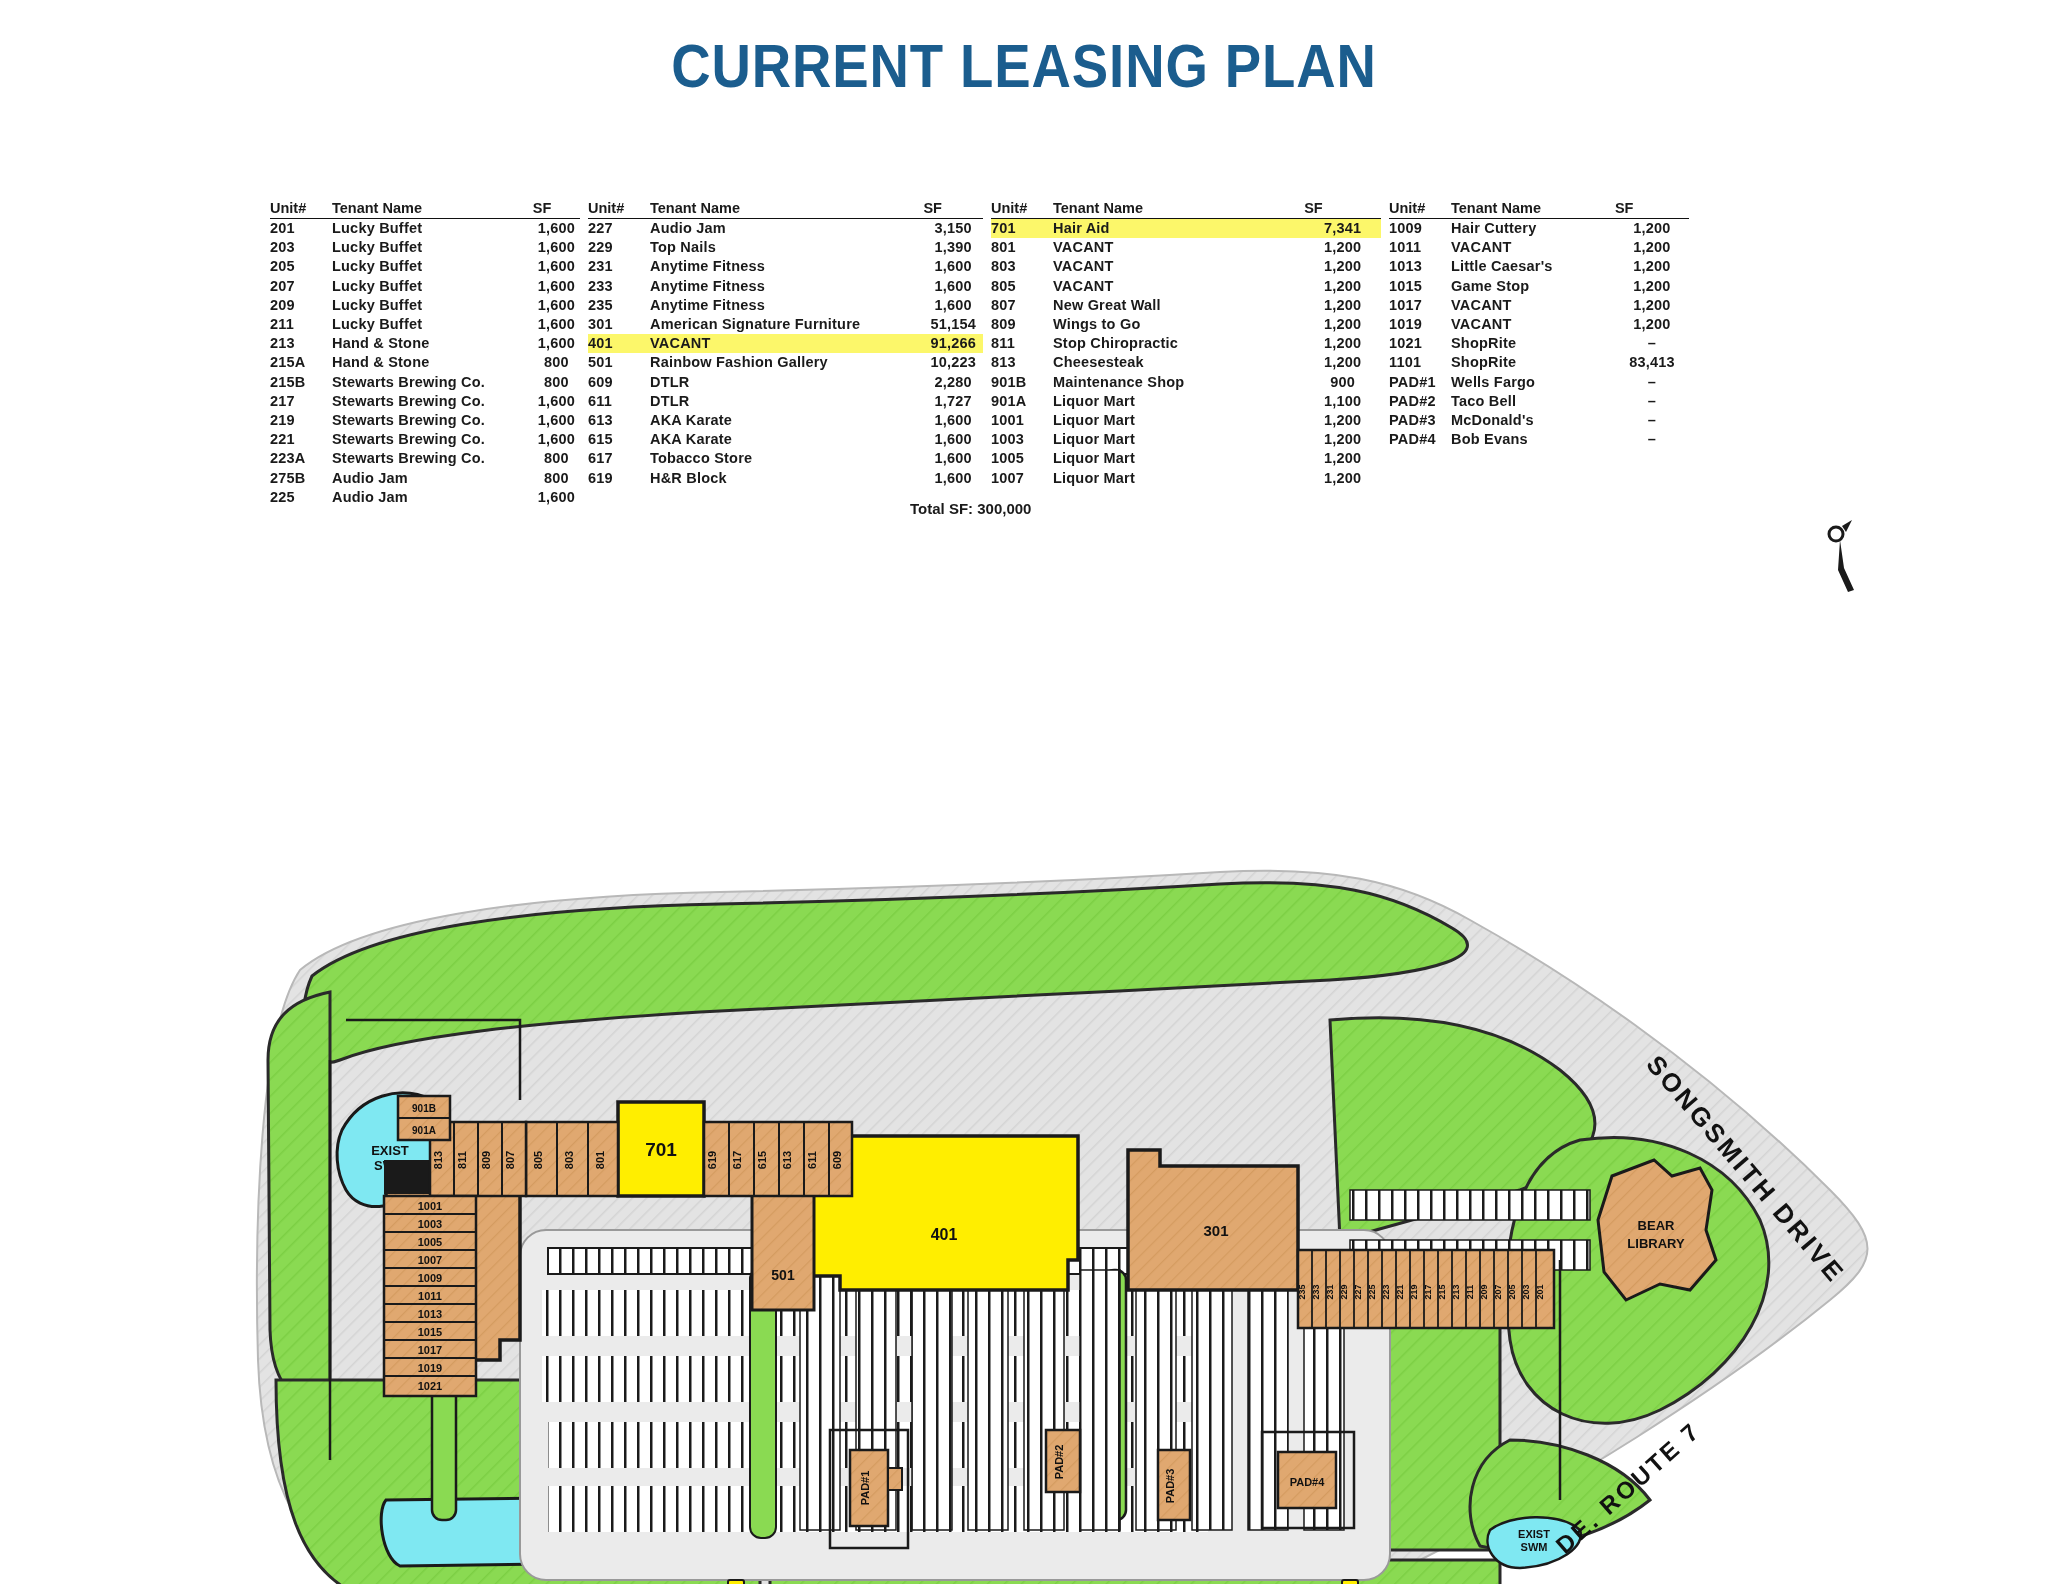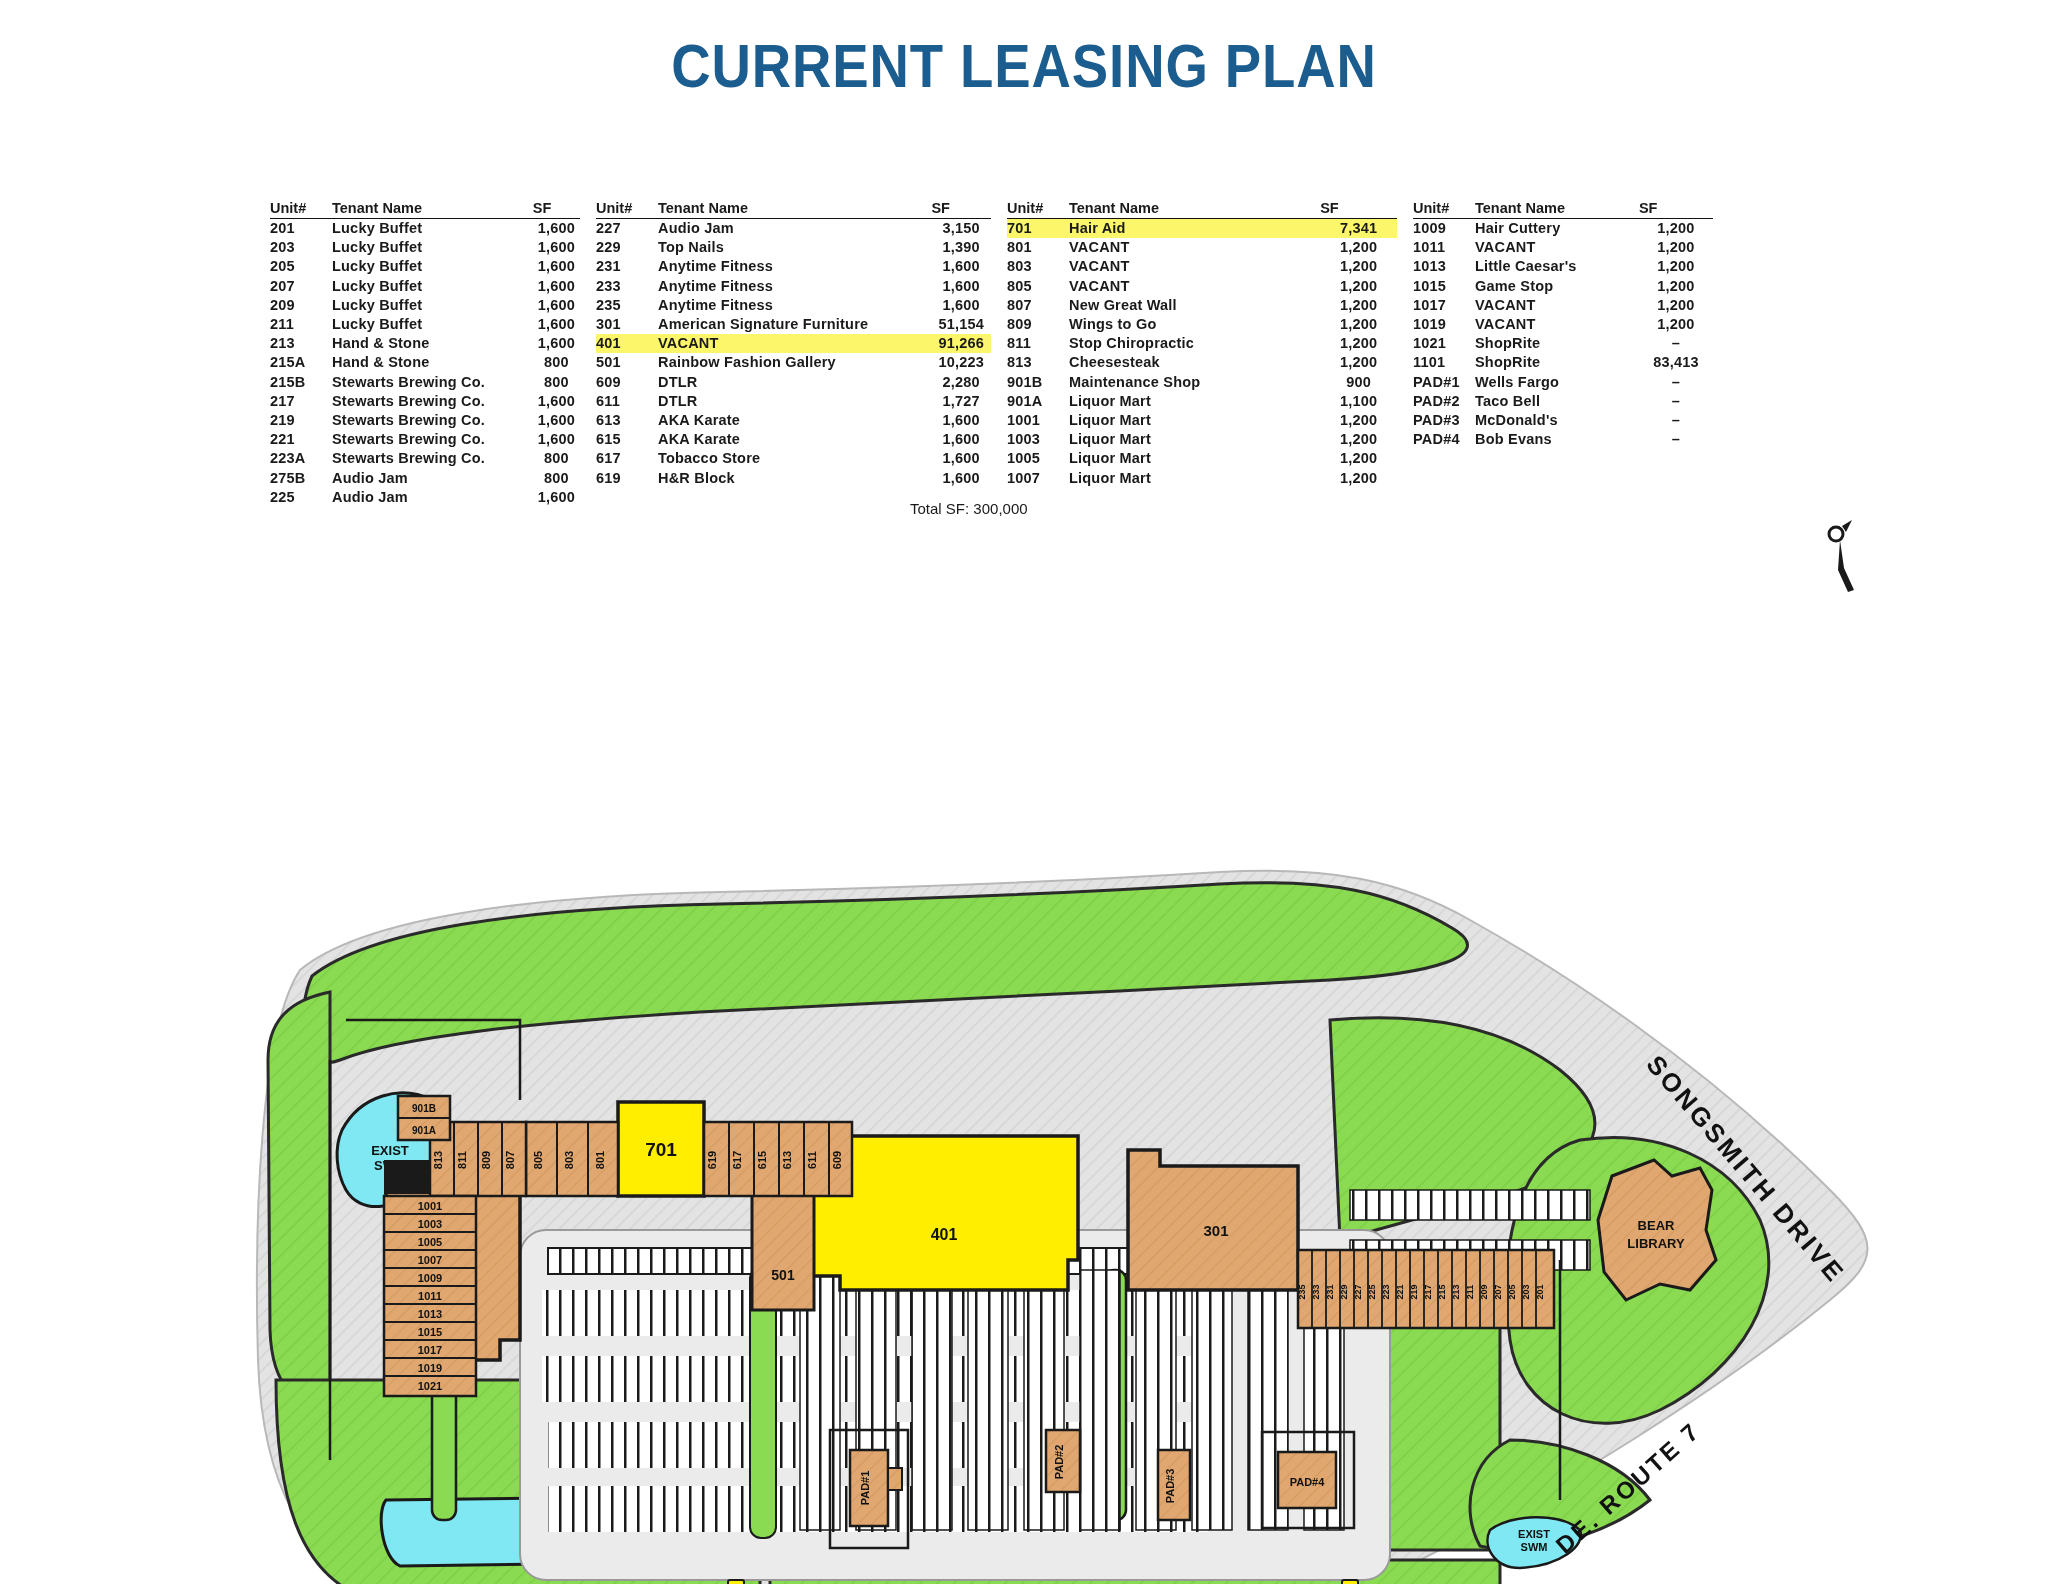--- a/index.html
+++ b/index.html
@@ -23,21 +23,21 @@
     color: #1b5d8e;
     transform: scaleX(0.88);
   }
 
   
   #tenant-tables {
     position: absolute;
     top: 200px; left: 270px;
     width: 1500px;
     display: flex;
-    gap: 16px;
+    gap: 8px;
   }
   .tenant-col { }
   .tcol-1 { width: 310px; }
   .tcol-2 { width: 395px; }
   .tcol-3 { width: 390px; }
   .tcol-4 { width: 300px; }
 
   table.tenant-table {
     border-collapse: collapse;
     font-family: "Liberation Sans", sans-serif;
@@ -65,21 +65,21 @@
   .tcol-1 .col-sf { padding-left: 22px; }
   .tcol-2 .col-sf { padding-left: 10px; }
   .tcol-3 .col-sf { padding-left: 10px; }
   .tcol-4 .col-sf { padding-left: 12px; }
   tr.hl td { background: #fcf76a; }
   .total-sf {
     position: absolute;
     top: 500px; left: 910px;
     font-family: "Liberation Sans", sans-serif;
     font-size: 15px;
-    font-weight: normal;
+    font-weight: bold;
     color: #1a1a1a;
   }
 
   
   #sitemap {
     position: absolute;
     top: 500px; left: 0;
     width: 2048px; height: 1084px;
   }
   #sitemap svg { display: block; }

